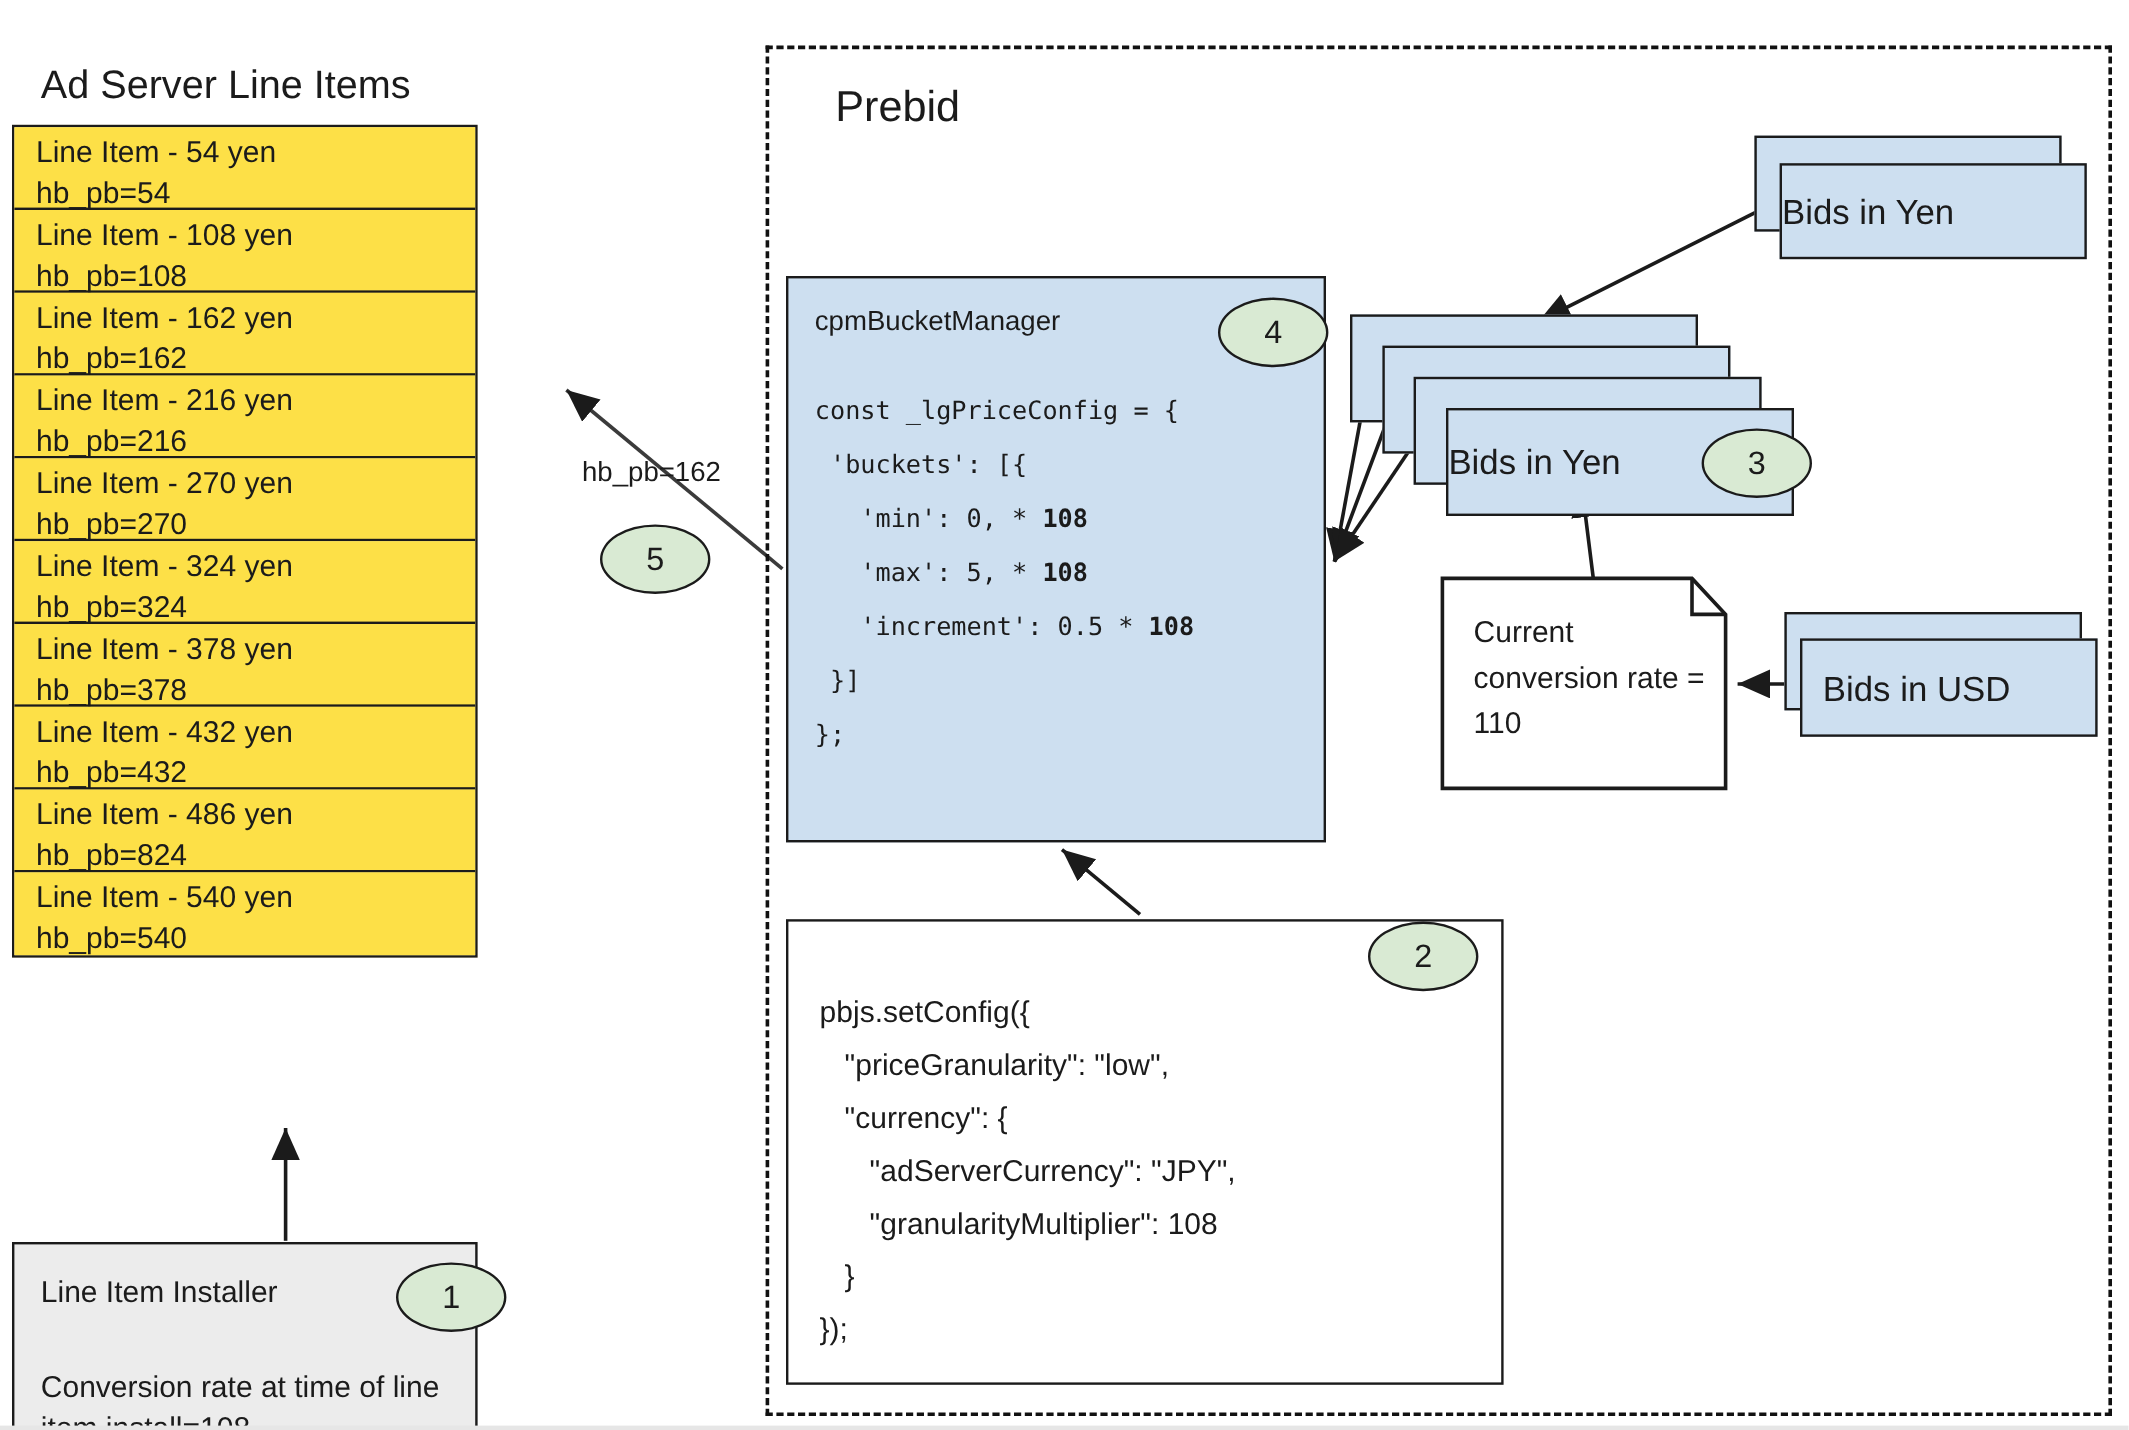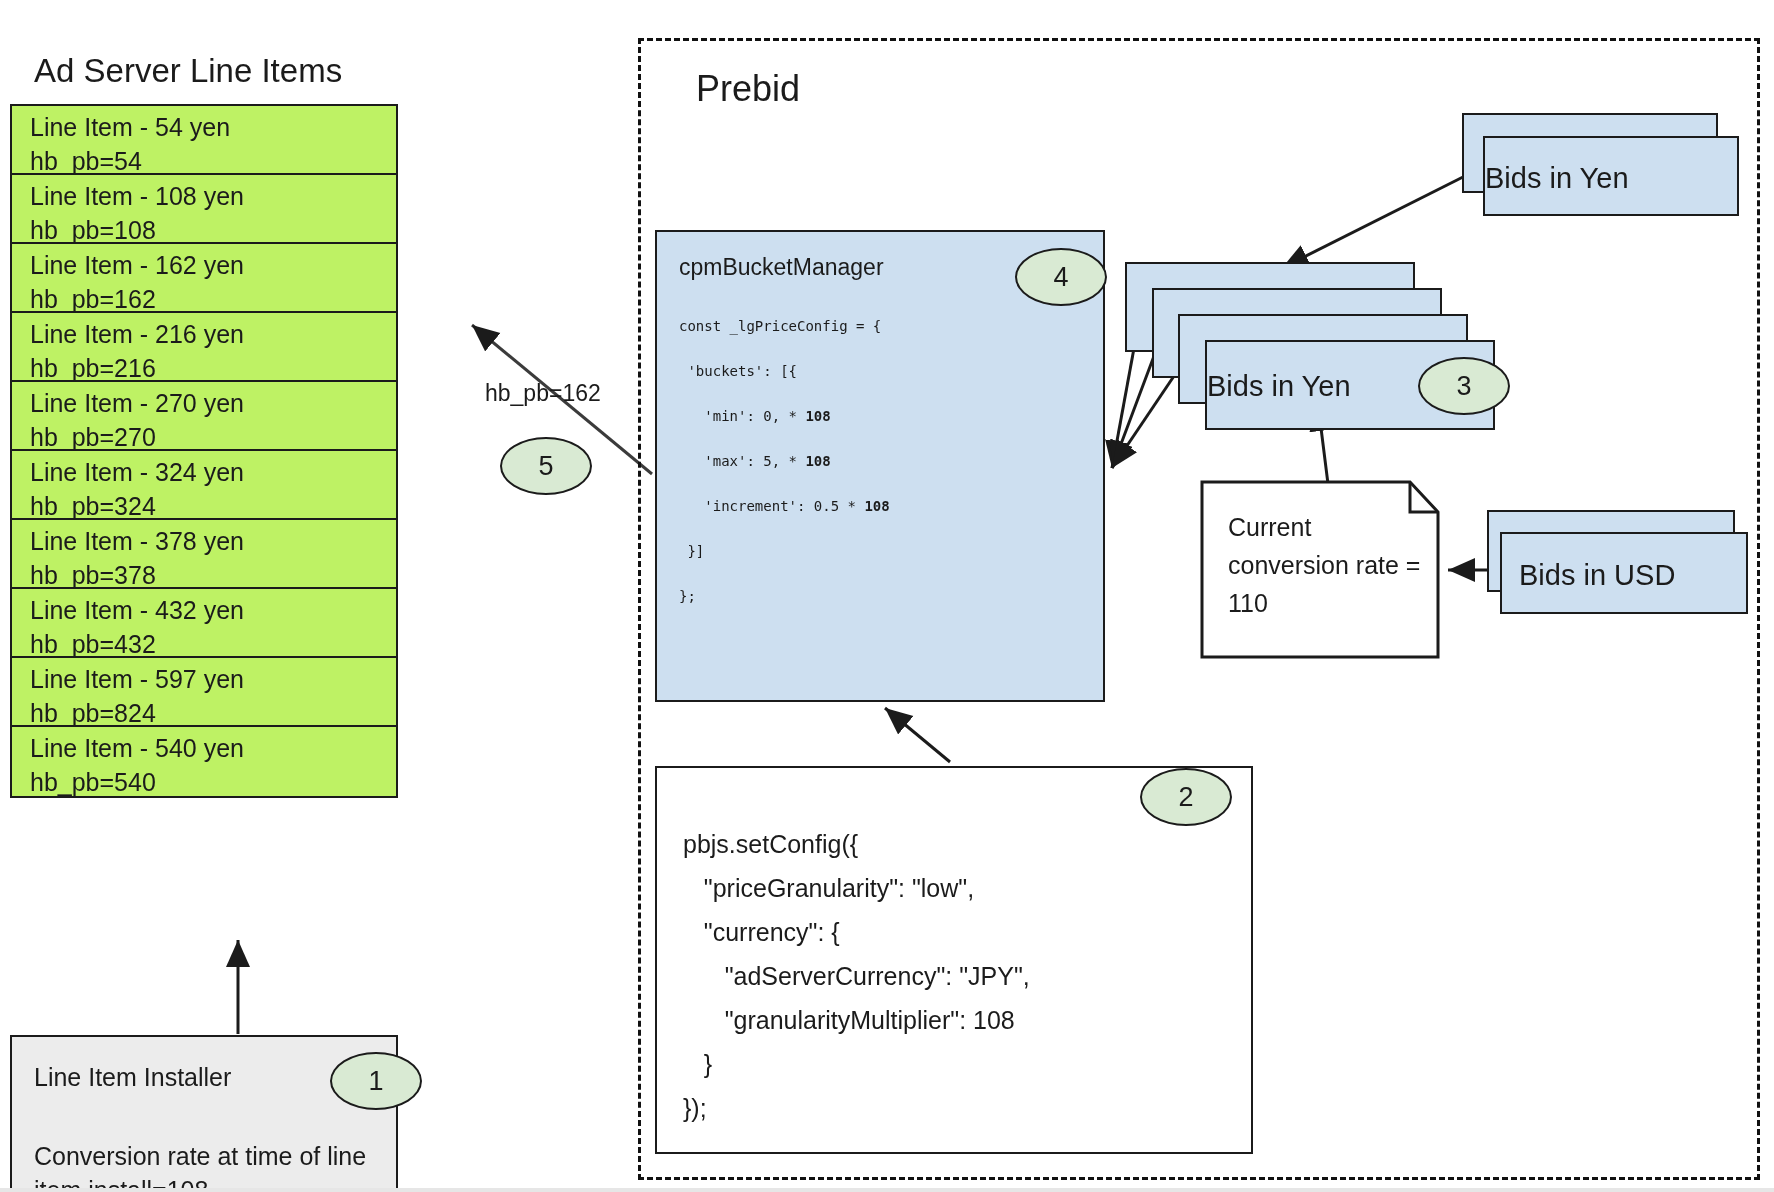--- a/index.html
+++ b/index.html
@@ -41,21 +41,21 @@
     width: 388px;
     border: 2px solid #1b1b1b;
     box-sizing: border-box;
     background: #fbeec9;
   }
   .lineitem-row {
     box-sizing: border-box;
     height: 69px;
     border-bottom: 2px solid #1b1b1b;
     padding: 4px 0 0 18px;
-    background: #bef264;
+    background: #fde047;
   }
   .lineitem-row:last-child { border-bottom: none; }
   .lineitem-row div {
     font-size: 25px;
     line-height: 34px;
     color: #1b1b1b;
     white-space: nowrap;
   }
 
   .installer-box {
@@ -121,23 +121,23 @@
     position: absolute;
     left: 22px;
     top: 22px;
     font-size: 23px;
     color: #1b1b1b;
     white-space: nowrap;
   }
   .cpm-code {
     position: absolute;
     left: 22px;
-    top: 72px;
+    top: 88px;
     font-family: "DejaVu Sans Mono", "Liberation Mono", monospace;
-    font-size: 14px;
+    font-size: 21px;
     line-height: 45px;
     color: #1b1b1b;
     white-space: pre;
   }
   .cpm-code b { font-weight: bold; }
 
   
   .setconfig-box {
     position: absolute;
     left: 655px;
@@ -287,21 +287,21 @@
     </div>
     <div class="lineitem-row">
       <div>Line Item - 378 yen</div>
       <div>hb_pb=378</div>
     </div>
     <div class="lineitem-row">
       <div>Line Item - 432 yen</div>
       <div>hb_pb=432</div>
     </div>
     <div class="lineitem-row">
-      <div>Line Item - 597 yen</div>
+      <div>Line Item - 486 yen</div>
       <div>hb_pb=824</div>
     </div>
     <div class="lineitem-row">
       <div>Line Item - 540 yen</div>
       <div>hb_pb=540</div>
     </div>
   </div>
 
   <div class="installer-box">
     <div class="installer-title">Line Item Installer</div>

